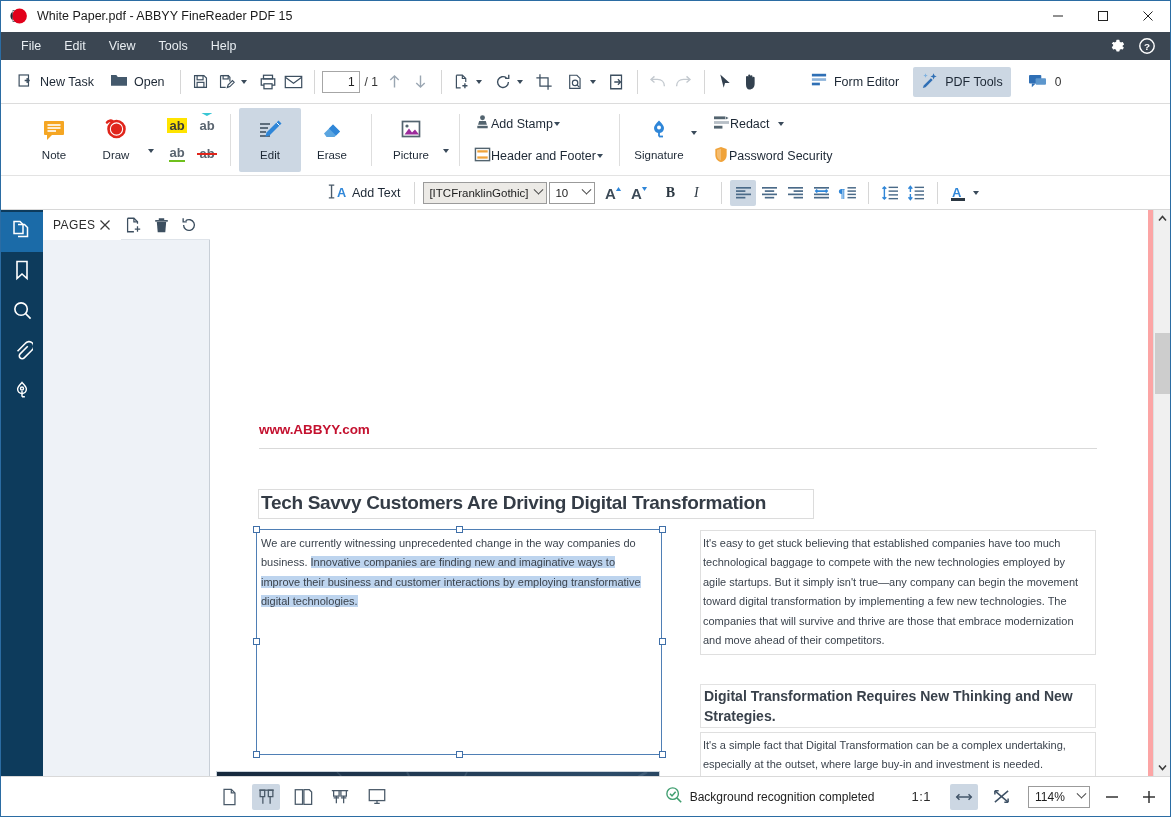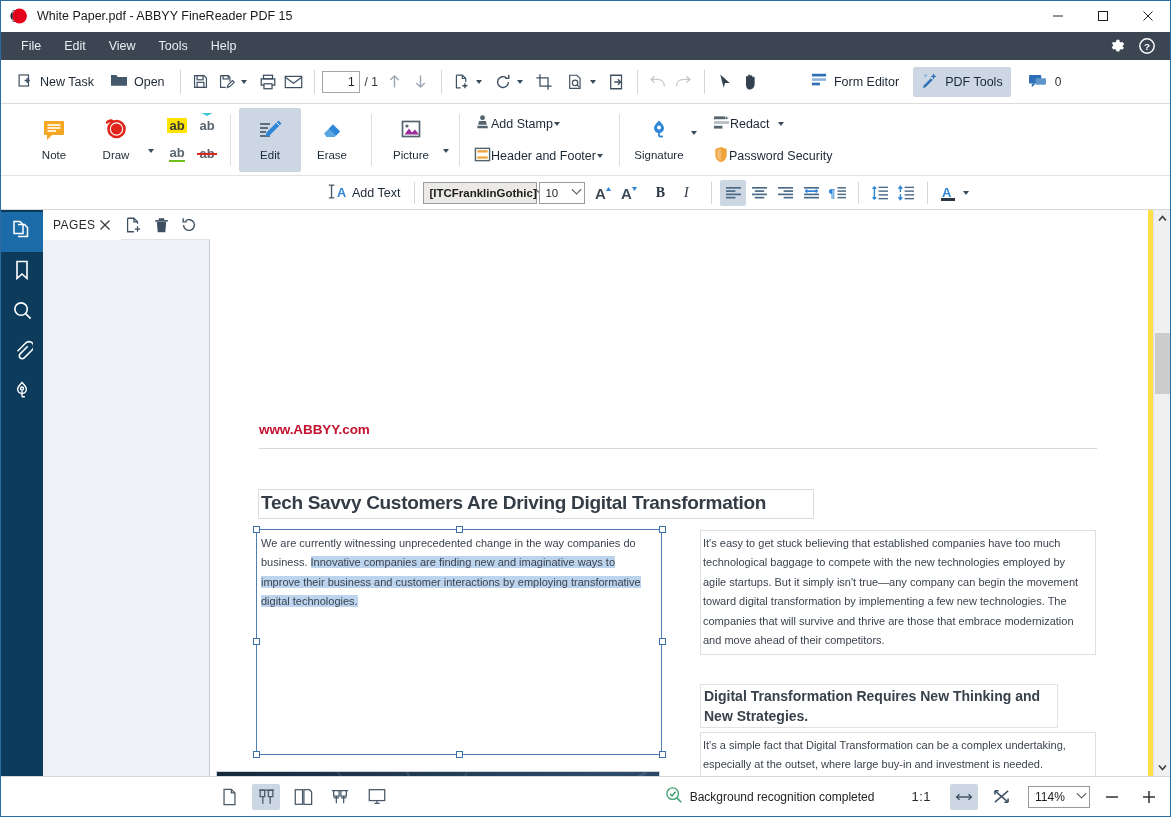--- a/index.html
+++ b/index.html
@@ -196,21 +196,21 @@
   .mini .ln.dk { background: #4b5560; }
   .mini .img { background: linear-gradient(135deg,#1c3f63,#3d6f9e 45%,#14314f); }
   .mini .navy { background: #1d4c7c; }
   .mini .gray { background: #d9dde2; }
   .mini .red { background: #c0182c; }
   .mini-badge {
     position: absolute; left: 5px; bottom: 5px; width: 20px; height: 20px;
   }
 
   
-  .viewer { flex: 1 1 auto; position: relative; background: #fde047; overflow: hidden; display:flex; flex-direction:column; }
+  .viewer { flex: 1 1 auto; position: relative; background: #fca5a5; overflow: hidden; display:flex; flex-direction:column; }
   .docscroll { flex:1 1 auto; position: relative; overflow: hidden; }
   .page {
     position: absolute; left: 0; top: 0; right: 22px; bottom: 0;
     background: #ffffff; padding: 0;
   }
   .doc-url { position: absolute; left: 259px; top: 212px; font-size: 13.5px; font-weight: bold; color: #c4112f; letter-spacing:-.1px;}
   .doc-hr { position: absolute; left: 259px; top: 238px; width: 838px; height: 1px; background: #d9d9d9; }
   .doc-h1 {
     position: absolute; left: 258px; top: 279px; width: 556px;
     font-size: 19px; font-weight: bold; color: #343c46; letter-spacing: -.3px;
@@ -231,21 +231,21 @@
   }
   .rightcol {
     position: absolute; left: 700px; top: 320px; width: 396px;
     border: 1px solid #dfdfdf; padding: 3px 4px 4px 2px;
   }
   .rightcol2 {
     position: absolute; left: 700px; top: 522px; width: 396px;
     border: 1px solid #dfdfdf; padding: 3px 4px 4px 2px;
   }
   .doc-h2 {
-    position: absolute; left: 700px; top: 474px; width: 358px;
+    position: absolute; left: 700px; top: 474px; width: 396px;
     font-size: 14px; font-weight: bold; color: #39414b; line-height: 20px;
     border: 1px solid #e2e2e2; padding: 1px 3px;
   }
   .cityimg {
     position: absolute; left: 216px; top: 561px; width: 444px; height: 213px;
     overflow: hidden; border: 1px solid #c9d2da;
   }
 
   
   .docsb { position: absolute; right: 0; top: 0; width: 17px; height: 100%; background: #f0f0f0; border-left:1px solid #e0e0e0;}
@@ -630,21 +630,21 @@
     <div class="fmt-btn">
       <span>
         <svg width="20" height="17" viewBox="0 0 22 18">
           <path d="M2 2h6M5 2v14M2 16h6" stroke="#4a5a69" stroke-width="1.5" fill="none"></path>
           <text x="11" y="15" font-size="14" font-weight="bold" fill="#2f86d8" font-family="Liberation Sans">A</text>
         </svg>
       </span>
       <span>Add Text</span>
     </div>
     <div class="fmt-sep"></div>
-    <div class="combo" style="width:114px;font-weight:bold;">
+    <div class="combo" style="width:124px;">
       <span class="cval">[ITCFranklinGothic]</span>
       <span class="cdrop">
           <span class="chev"></span>
         </span>
     </div>
     <div class="combo white" style="width:46px;margin-left:2px;">
       <span class="cval">10</span>
       <span class="cdrop">
           <span class="chev"></span>
         </span>

